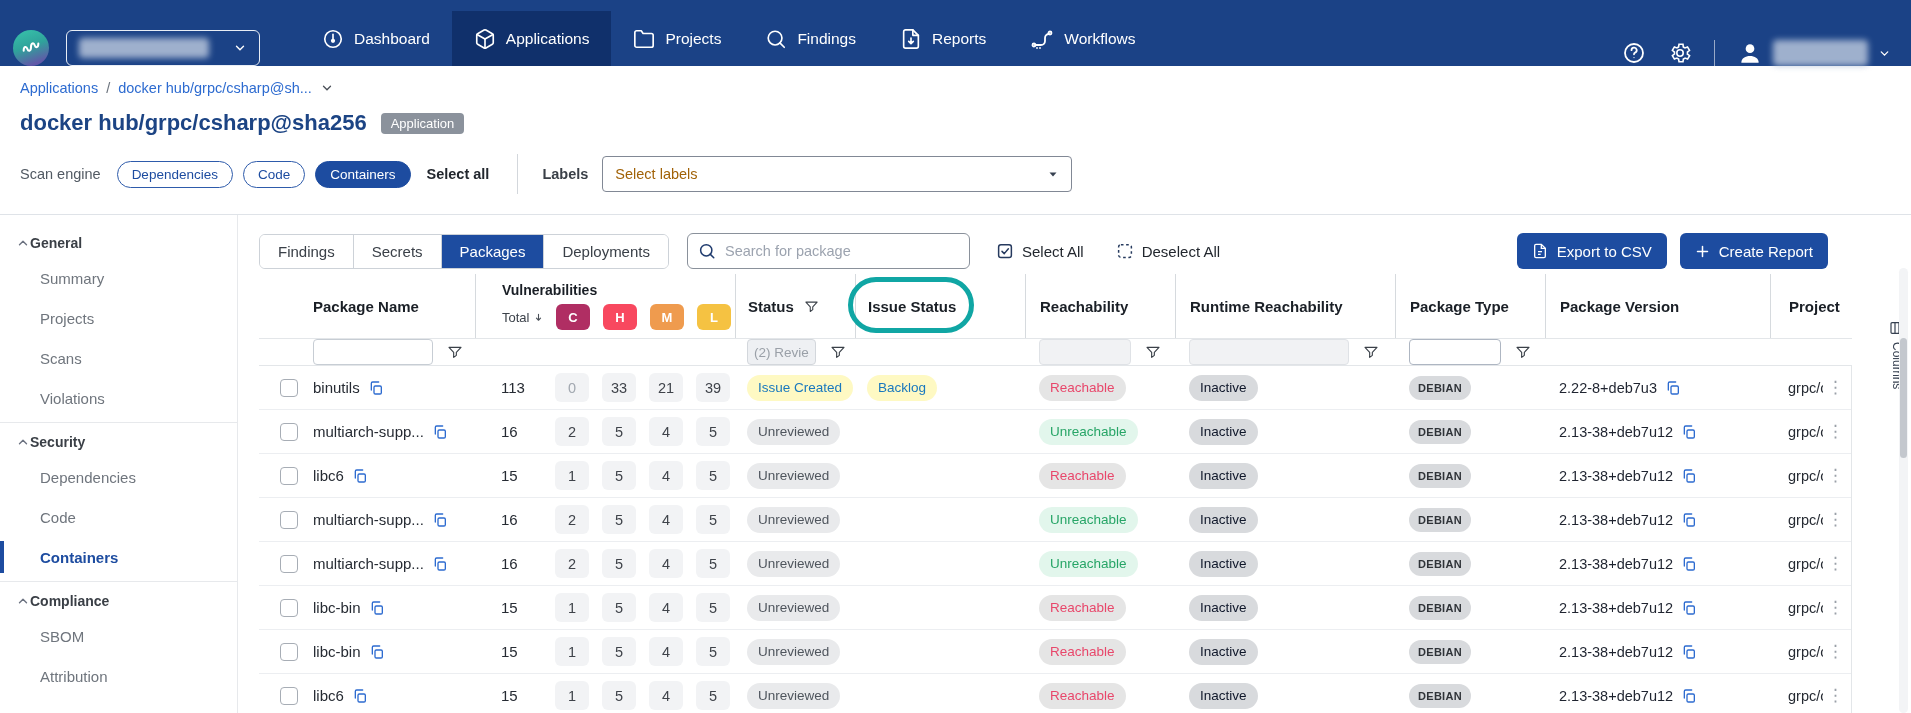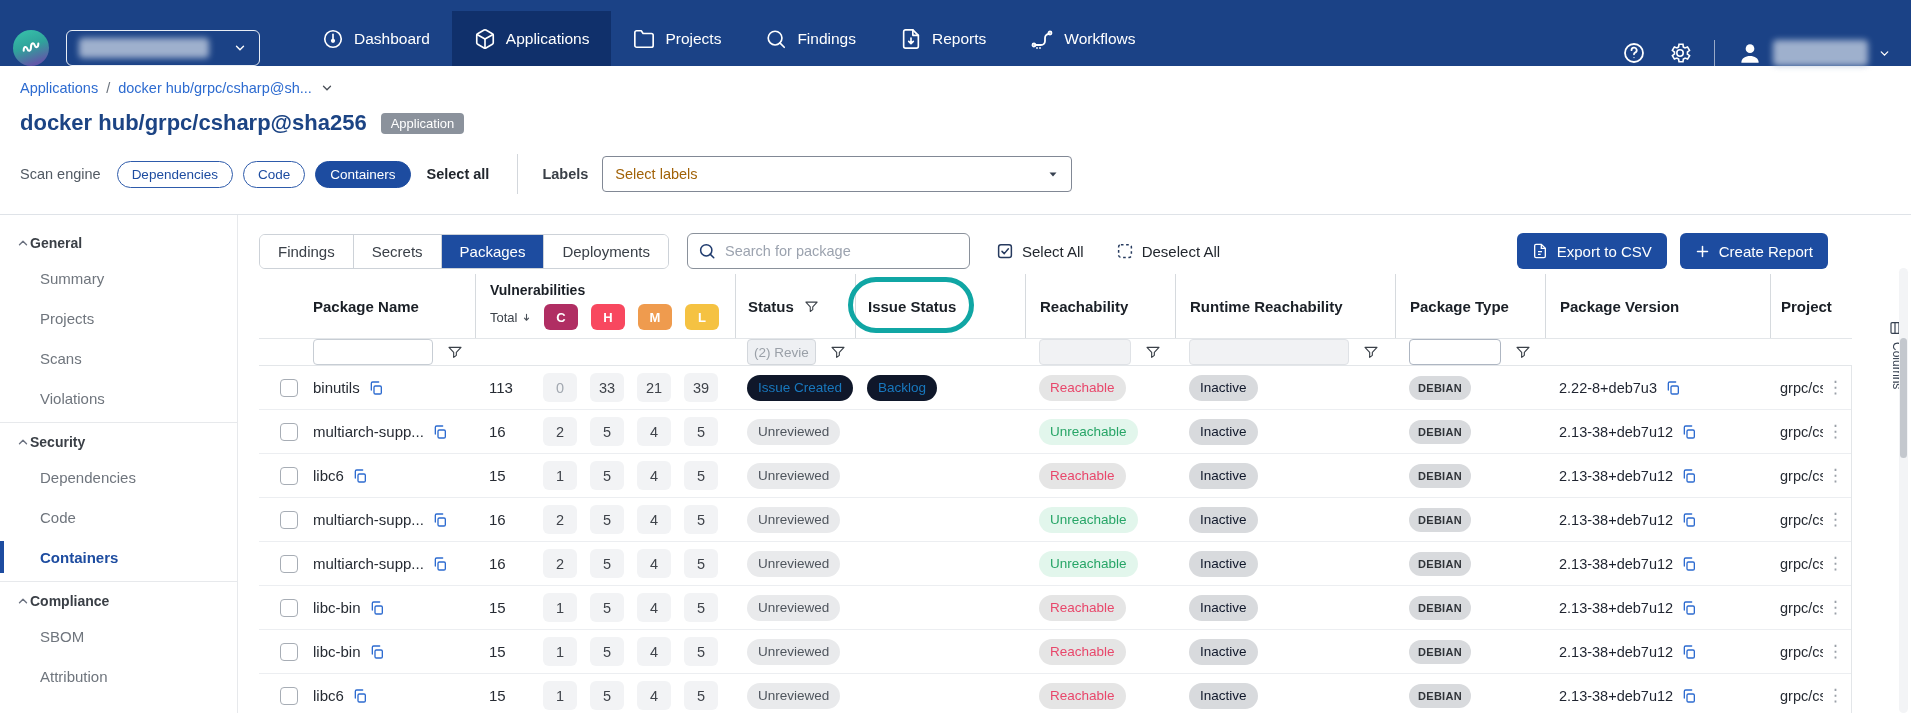--- a/index.html
+++ b/index.html
@@ -83,28 +83,28 @@
     font-family:"Liberation Sans",sans-serif; }
 
   
   .tbl { margin-top:5px; width:1593px; }
   .thead { display:flex; height:64px; align-items:center; }
   .hcell { height:64px; display:flex; align-items:center; font-size:15px; font-weight:700;
     color:#1a1f26; border-left:1px solid #d6dade; }
   .hcell.no-border { border-left:none; }
   .c-check{width:46px;flex:none;padding-left:21px;}
   .c-name{width:170px;flex:none;padding-left:8px;}
-  .c-vuln{width:260px;flex:none;padding-left:14px;}
+  .c-vuln{width:260px;flex:none;padding-left:26px;}
   .c-status{width:120px;flex:none;padding-left:12px;}
   .c-issue{width:170px;flex:none;padding-left:12px;}
   .c-reach{width:150px;flex:none;padding-left:14px;}
   .c-runtime{width:220px;flex:none;padding-left:14px;}
   .c-type{width:150px;flex:none;padding-left:14px;}
   .c-version{width:225px;flex:none;padding-left:14px;}
-  .c-project{width:82px;flex:none;padding-left:10px;}
+  .c-project{width:82px;flex:none;padding-left:18px;}
   .vuln-head { flex-direction:column; align-items:flex-start; justify-content:center; gap:6px; }
   .vuln-title { font-size:14px; font-weight:700; }
   .vrow { display:flex; align-items:center; }
   .vtotal { width:54px; flex:none; display:flex; align-items:center; gap:4px; }
   .vtotal-label { font-size:13px; font-weight:400; color:#3c424a; }
   .vchip { width:34px; flex:none; margin-right:13px; text-align:center; }
   .sev-chip { display:inline-flex; width:34px; height:26px; border-radius:6px; color:#fff;
     font-size:13px; font-weight:700; align-items:center; justify-content:center; cursor:pointer; }
   .hlabel-wrap { display:flex; align-items:center; gap:10px; }
 
@@ -121,21 +121,21 @@
   .trow { display:flex; align-items:center; height:44px; border-bottom:1px solid #eceef1; }
   .rowchk { width:18px; height:18px; border:1.5px solid #a7adb5; border-radius:4px; background:#fff;
     cursor:pointer; }
   .name-cell { display:flex; align-items:center; gap:8px; font-size:15px; color:#262b33; }
   .cnt-chip { display:inline-flex; width:34px; height:29px; border-radius:6px; background:#f2f3f5;
     color:#3f434a; font-size:14.5px; align-items:center; justify-content:center; }
   .cnt-chip.zero { color:#a2a8b0; }
   .total-txt { font-size:15px; color:#262b33; }
   .spill { display:inline-flex; align-items:center; height:26px; padding:0 11px; border-radius:14px;
     font-size:13.5px; white-space:nowrap; }
-  .spill.info { background:#0f172a; color:#1878be; }
+  .spill.info { background:#fef9c3; color:#1878be; }
   .spill.neutral { background:#e9eaec; color:#4f555d; }
   .spill.reachable { background:#e5e5e5; color:#e8476b; }
   .spill.unreachable { background:#e2f6ec; color:#27a567; }
   .spill.inactive { background:#d8dadd; color:#0f172a; }
   .type-chip { display:inline-flex; align-items:center; height:24px; padding:0 9px; border-radius:12px;
     background:#d8dadd; color:#2f3338; font-size:11px; font-weight:600; letter-spacing:.3px; }
   .ver-cell { display:flex; align-items:center; gap:8px; font-size:14.5px; color:#1f2430; }
   .proj-cell { display:flex; align-items:center; justify-content:space-between; width:100%;
     padding-right:4px; }
   .proj-txt { font-size:14.5px; color:#262b33; max-width:52px; overflow:hidden; white-space:nowrap; }

